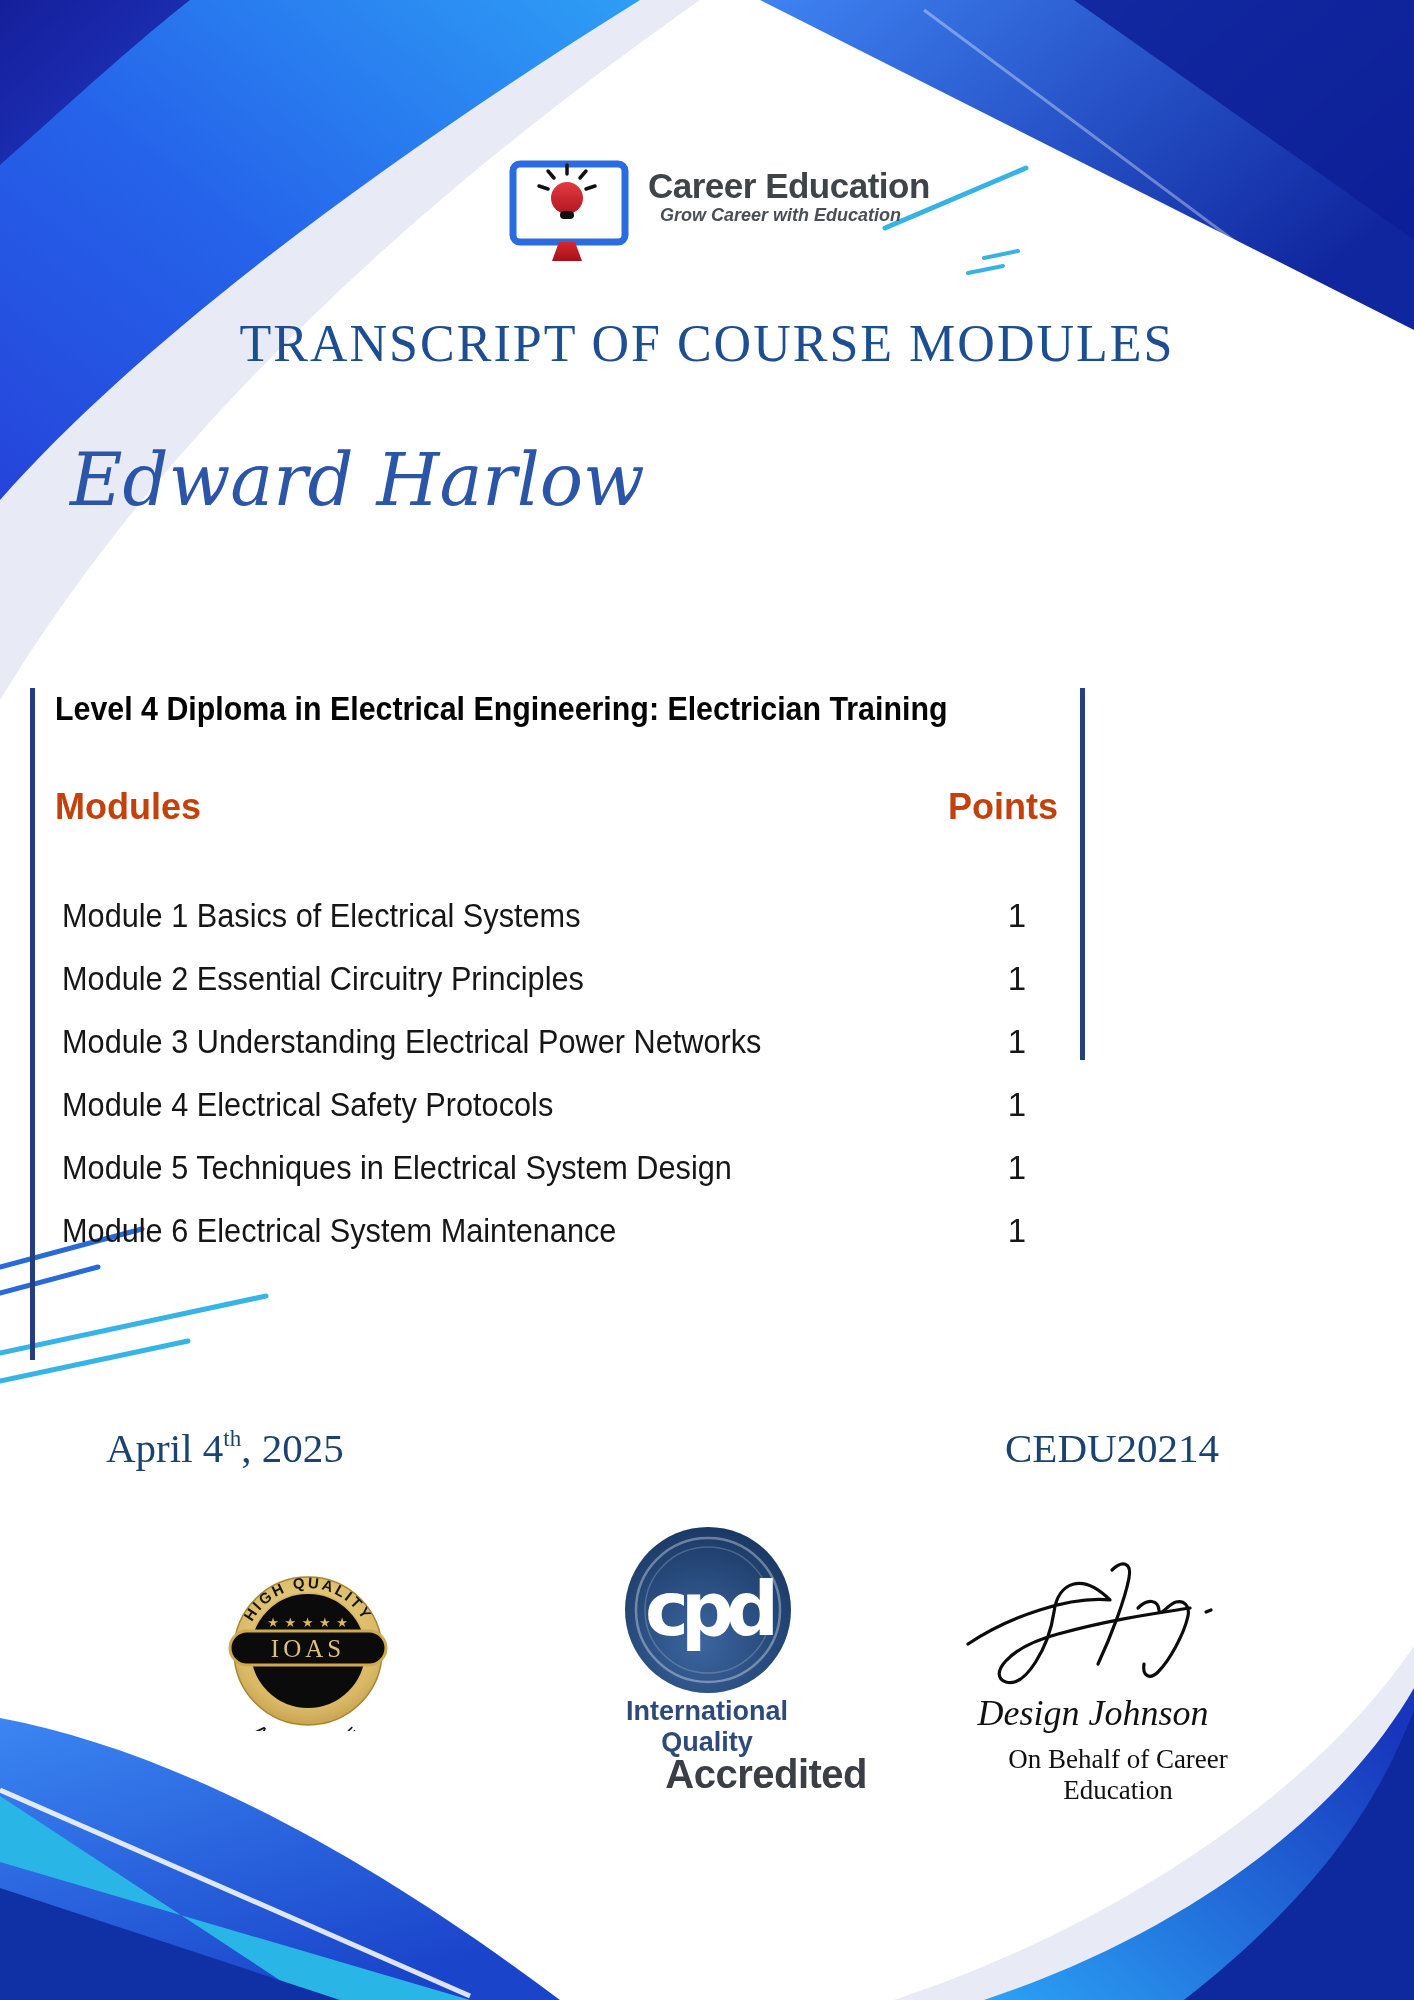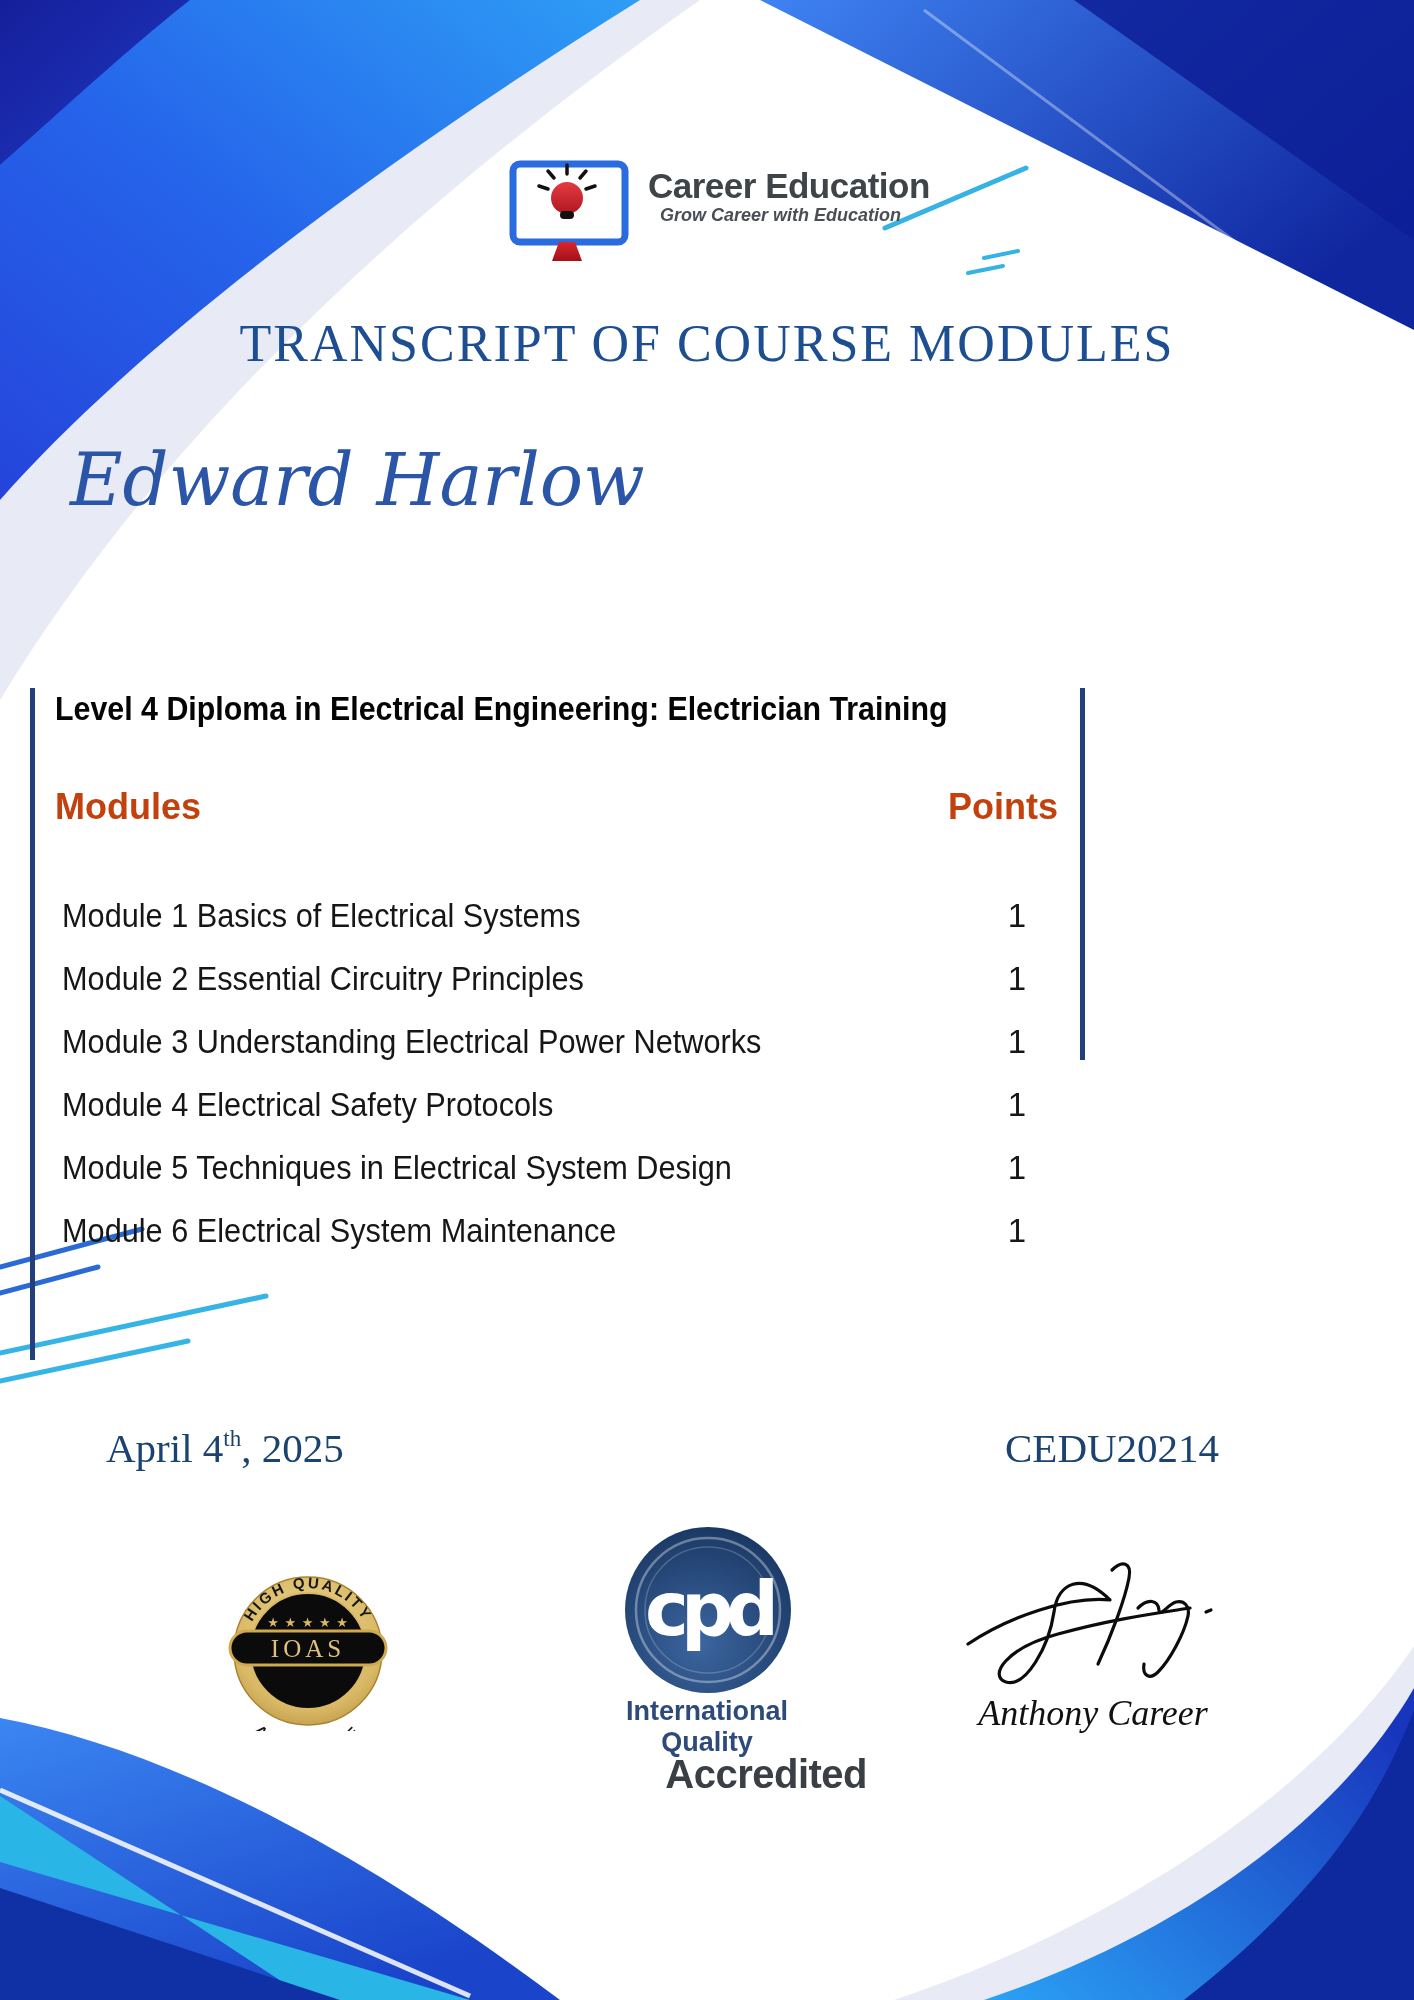--- a/index.html
+++ b/index.html
@@ -234,15 +234,16 @@
   <div class="cpd-accredited">Accredited</div>
 
   <svg class="abs" style="left:962px;top:1556px;" width="275" height="145" viewBox="0 0 275 145">
     <g fill="none" stroke="#0c0c0c" stroke-width="3.2" stroke-linecap="round" stroke-linejoin="round">
       <path d="M6,88 C48,60 108,40 148,44 C120,16 96,26 92,56 C87,90 64,132 44,126 C26,120 44,92 96,78 C150,63 196,57 228,52"></path>
       <path d="M150,14 C160,4 170,6 167,22 C163,43 150,78 136,108"></path>
       <path d="M176,52 C186,42 196,44 197,54 C198,62 206,48 214,46 C222,44 228,50 226,60 C222,78 208,104 196,116 C188,124 180,120 182,108"></path>
       <path d="M244,56 L249,54"></path>
     </g>
   </svg>
-  <div class="sig-name">Anthony Career</div>
+  <div class="sig-name">Design Johnson</div>
+  <div class="sig-behalf">On Behalf of Career Education</div>
 
 </div>
 
 </body></html>

